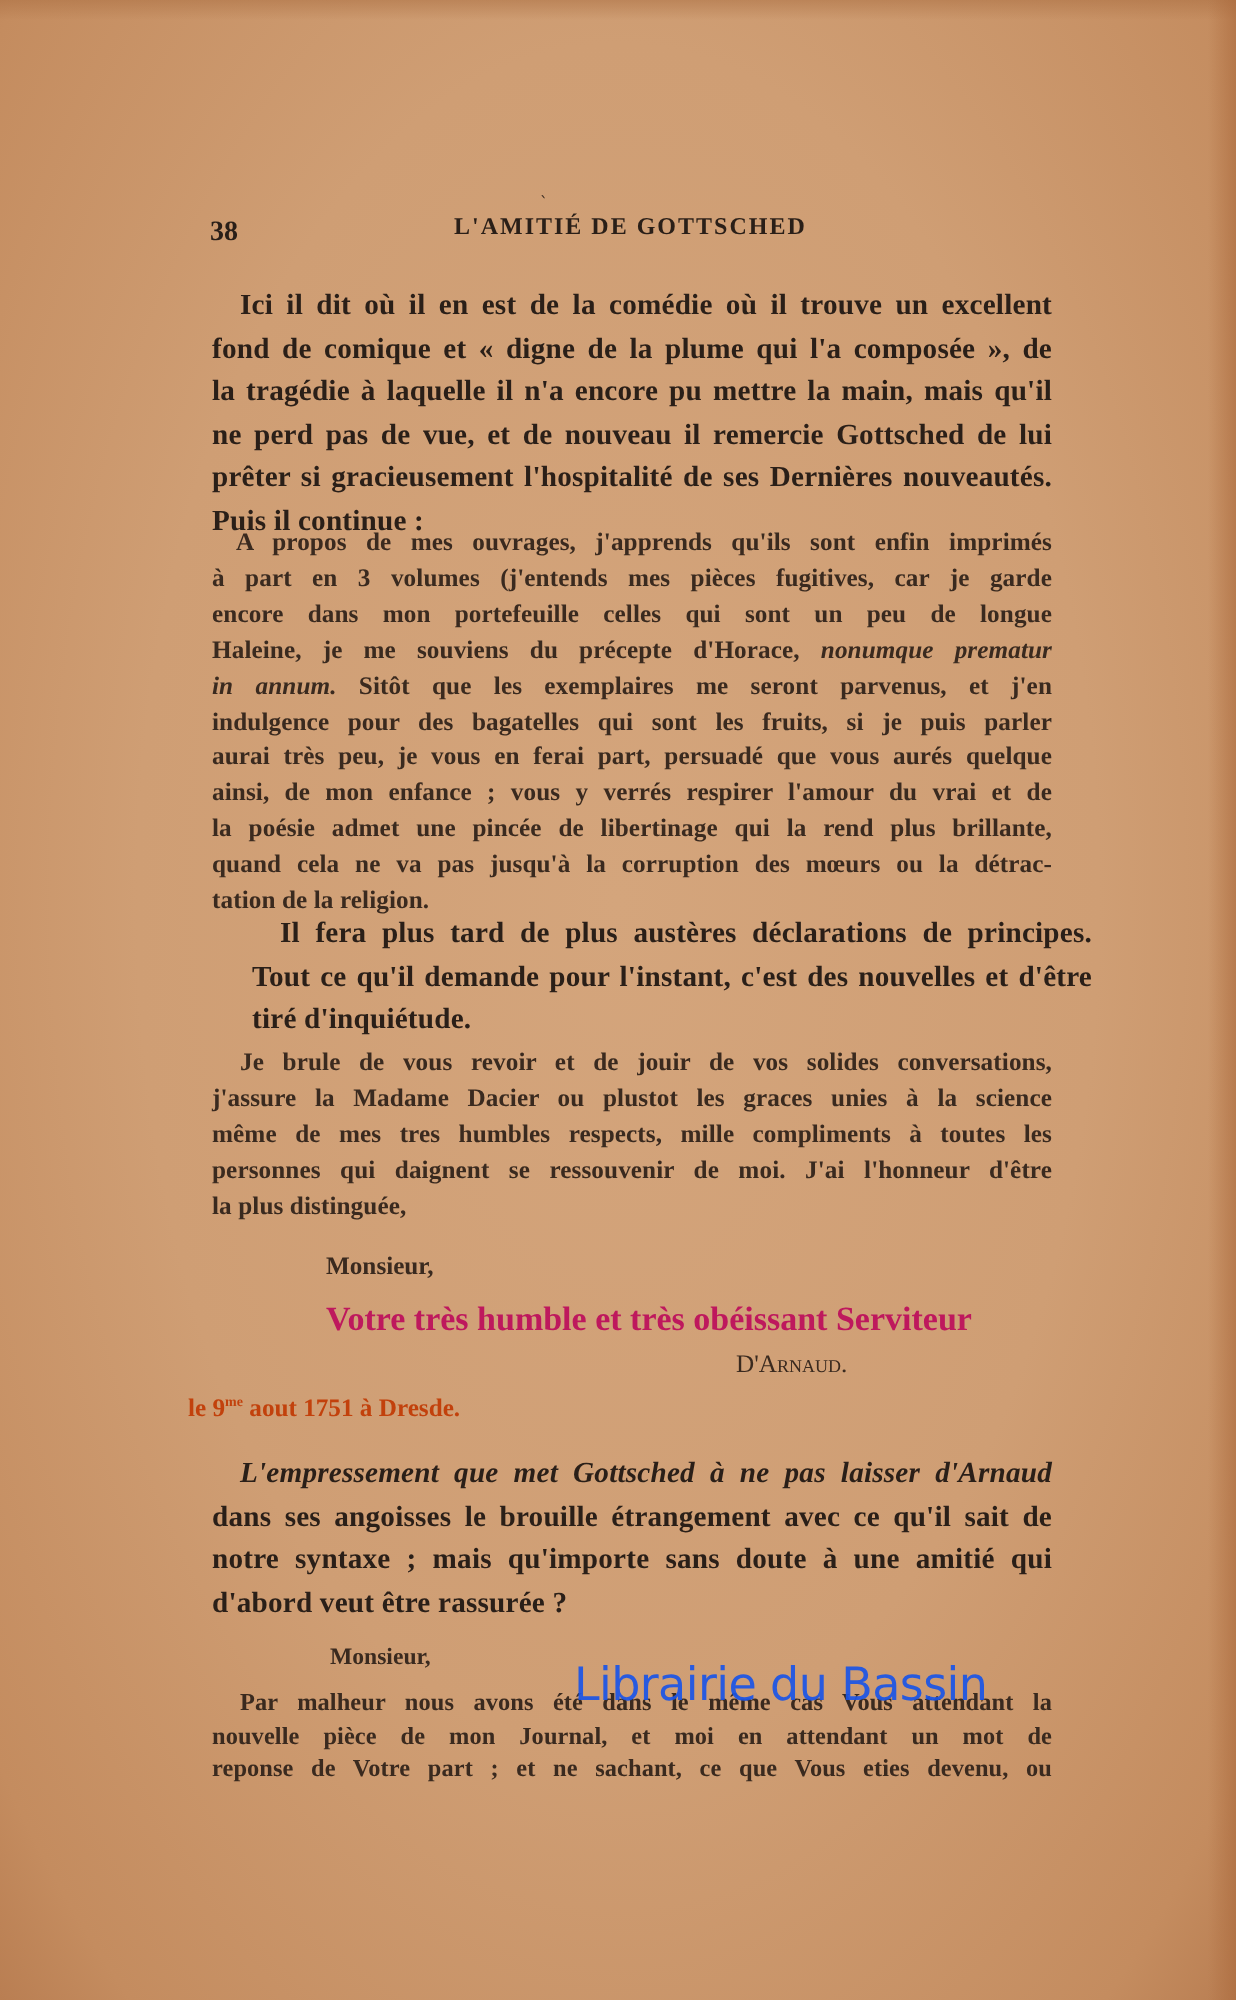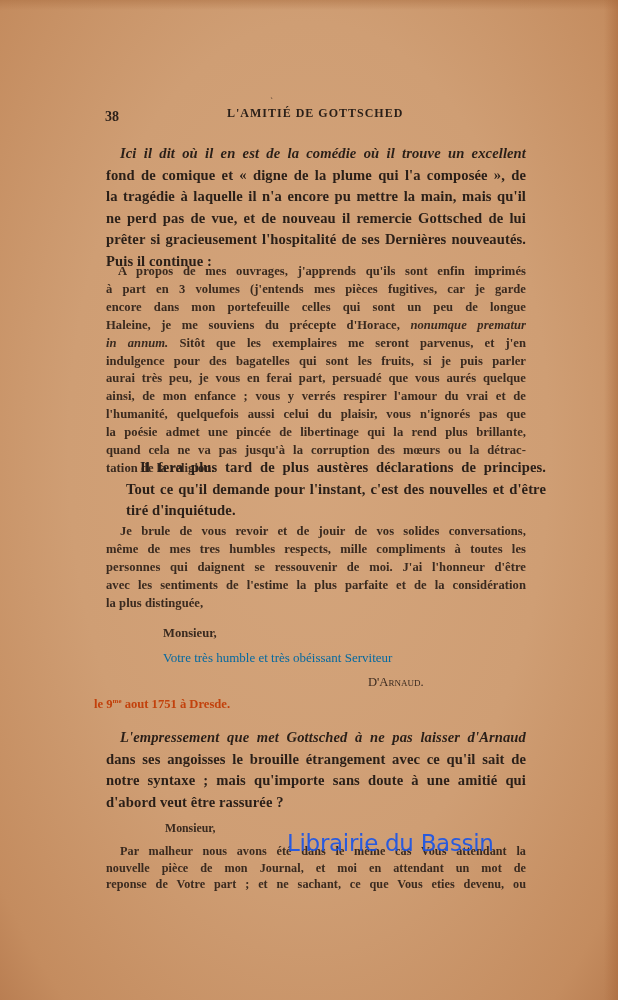--- a/index.html
+++ b/index.html
@@ -32,21 +32,21 @@
   }
   .quote-para {
     font-family: "Liberation Serif", serif; font-weight: bold;
     font-size: 12.6px; line-height: 17.9px; color: #3a2a1f; letter-spacing: 0.05px;
   }
   .line { display: block; text-align-last: justify; }
   .line.last { text-align-last: left; }
   .it { font-style: italic; }
 
   .closing-salutation { position: absolute; left: 163px; top: 626px; font-size: 12.6px; font-weight: bold; font-family: "Liberation Serif", serif; color: #3a2a1f; }
-  .closing-formula { position: absolute; left: 163px; top: 650px; font-size: 13px; font-weight: normal; font-family: "Liberation Serif", serif; color: #0369a1; }
+  .closing-formula { position: absolute; left: 163px; top: 650px; font-size: 17px; font-weight: bold; font-family: "Liberation Serif", serif; color: #be185d; }
   .signature { position: absolute; left: 368px; top: 675px; font-size: 12.6px; font-weight: normal; font-family: "Liberation Serif", serif; color: #3a2a1f; font-variant: small-caps; }
   .dateline { position: absolute; left: 94px; top: 697px; font-size: 12.6px; font-weight: bold; font-family: "Liberation Serif", serif; color: #c2410c; }
   .dateline sup { font-size: 7px; }
 
   .letter2-salutation { position: absolute; left: 165px; top: 821px; font-size: 11.8px; font-weight: bold; font-family: "Liberation Serif", serif; color: #3a2a1f; }
   .watermark {
     position: absolute; left: 287px; top: 830px; font-family: "DejaVu Sans", sans-serif;
     font-size: 23px; color: #1a55e8; opacity: 0.92; letter-spacing: -0.3px; white-space: nowrap;
   }
 </style>
@@ -57,54 +57,53 @@
 <div class="page-edge-right"></div>
 
 <div class="tick-mark" style="left:270px;">`</div>
 
 <div class="running-head">
   <span class="page-number">38</span>
   <span class="header-title">L'AMITIÉ DE GOTTSCHED</span>
 </div>
 
 <div class="text-block body-para" style="top:143px;">
-  <span class="line" style="text-indent:14px;font-style:italic;">Ici il dit où il en est de la comédie où il trouve un excellent</span>
+  <span class="line" style="text-indent:14px;">Ici il dit où il en est de la comédie où il trouve un excellent</span>
   <span class="line">fond de comique et « digne de la plume qui l'a composée », de</span>
   <span class="line">la tragédie à laquelle il n'a encore pu mettre la main, mais qu'il</span>
   <span class="line">ne perd pas de vue, et de nouveau il remercie Gottsched de lui</span>
   <span class="line">prêter si gracieusement l'hospitalité de ses Dernières nouveautés.</span>
   <span class="line last">Puis il continue :</span>
 </div>
 
 <div class="text-block quote-para" style="top:263px;">
   <span class="line" style="text-indent:12px;">A propos de mes ouvrages, j'apprends qu'ils sont enfin imprimés</span>
   <span class="line">à part en 3 volumes (j'entends mes pièces fugitives, car je garde</span>
   <span class="line">encore dans mon portefeuille celles qui sont un peu de longue</span>
   <span class="line"><span>Haleine, je me souviens du précepte d'Horace, </span><span class="it">nonumque prematur</span></span>
   <span class="line"><span class="it">in annum.</span><span> Sitôt que les exemplaires me seront parvenus, et j'en</span></span>
   <span class="line">indulgence pour des bagatelles qui sont les fruits, si je puis parler</span>
   <span class="line">aurai très peu, je vous en ferai part, persuadé que vous aurés quelque</span>
   <span class="line">ainsi, de mon enfance ; vous y verrés respirer l'amour du vrai et de</span>
-  <span class="line">l'humanité, quelquefois aussi celui du plaisir, vous n'ignorés pas que</span>
   <span class="line">la poésie admet une pincée de libertinage qui la rend plus brillante,</span>
   <span class="line">quand cela ne va pas jusqu'à la corruption des mœurs ou la détrac-</span>
   <span class="line last">tation de la religion.</span>
 </div>
 
 <div class="text-block body-para" style="top:457px;margin-left:20px;">
   <span class="line" style="text-indent:14px;">Il fera plus tard de plus austères déclarations de principes.</span>
   <span class="line">Tout ce qu'il demande pour l'instant, c'est des nouvelles et d'être</span>
   <span class="line last">tiré d'inquiétude.</span>
 </div>
 
 <div class="text-block quote-para" style="top:523px;">
   <span class="line" style="text-indent:14px;">Je brule de vous revoir et de jouir de vos solides conversations,</span>
+  <span class="line">j'assure la Madame Dacier ou plustot les graces unies à la science</span>
   <span class="line">même de mes tres humbles respects, mille compliments à toutes les</span>
   <span class="line">personnes qui daignent se ressouvenir de moi. J'ai l'honneur d'être</span>
-  <span class="line">avec les sentiments de l'estime la plus parfaite et de la considération</span>
   <span class="line last">la plus distinguée,</span>
 </div>
 
 <div class="closing-salutation">Monsieur,</div>
 <div class="closing-formula">Votre très humble et très obéissant Serviteur</div>
 <div class="signature">D'Arnaud.</div>
 <div class="dateline"><span>le 9</span><sup>me</sup><span> aout 1751 à Dresde.</span></div>
 
 <div class="text-block body-para" style="top:727px;">
   <span class="line" style="text-indent:14px;font-style:italic;">L'empressement que met Gottsched à ne pas laisser d'Arnaud</span>

